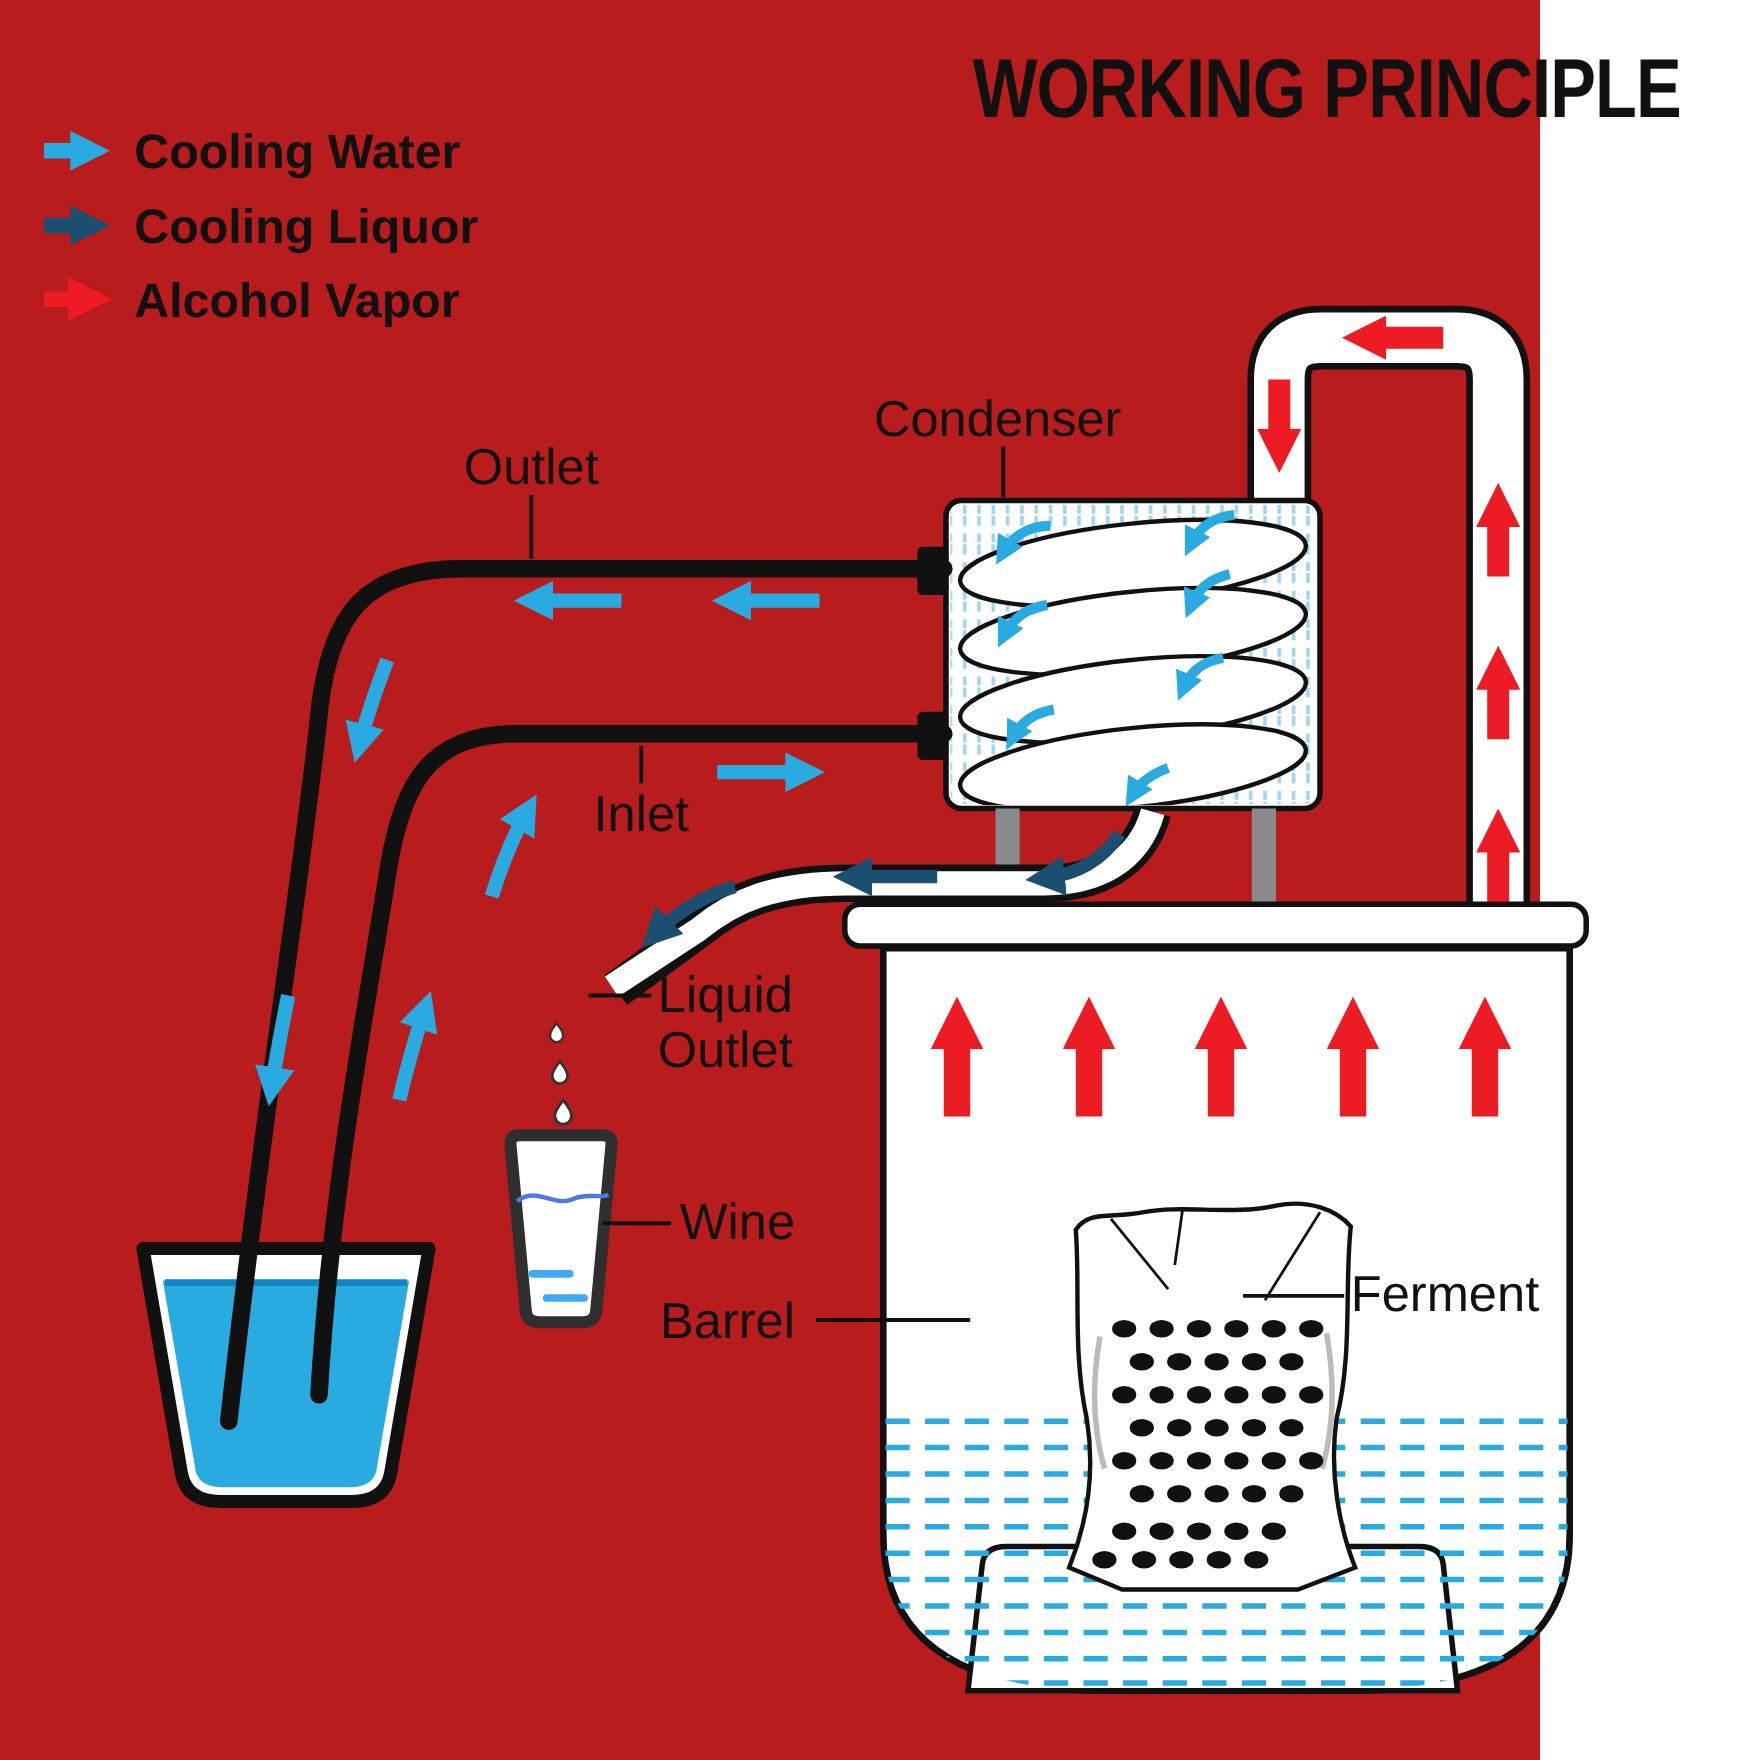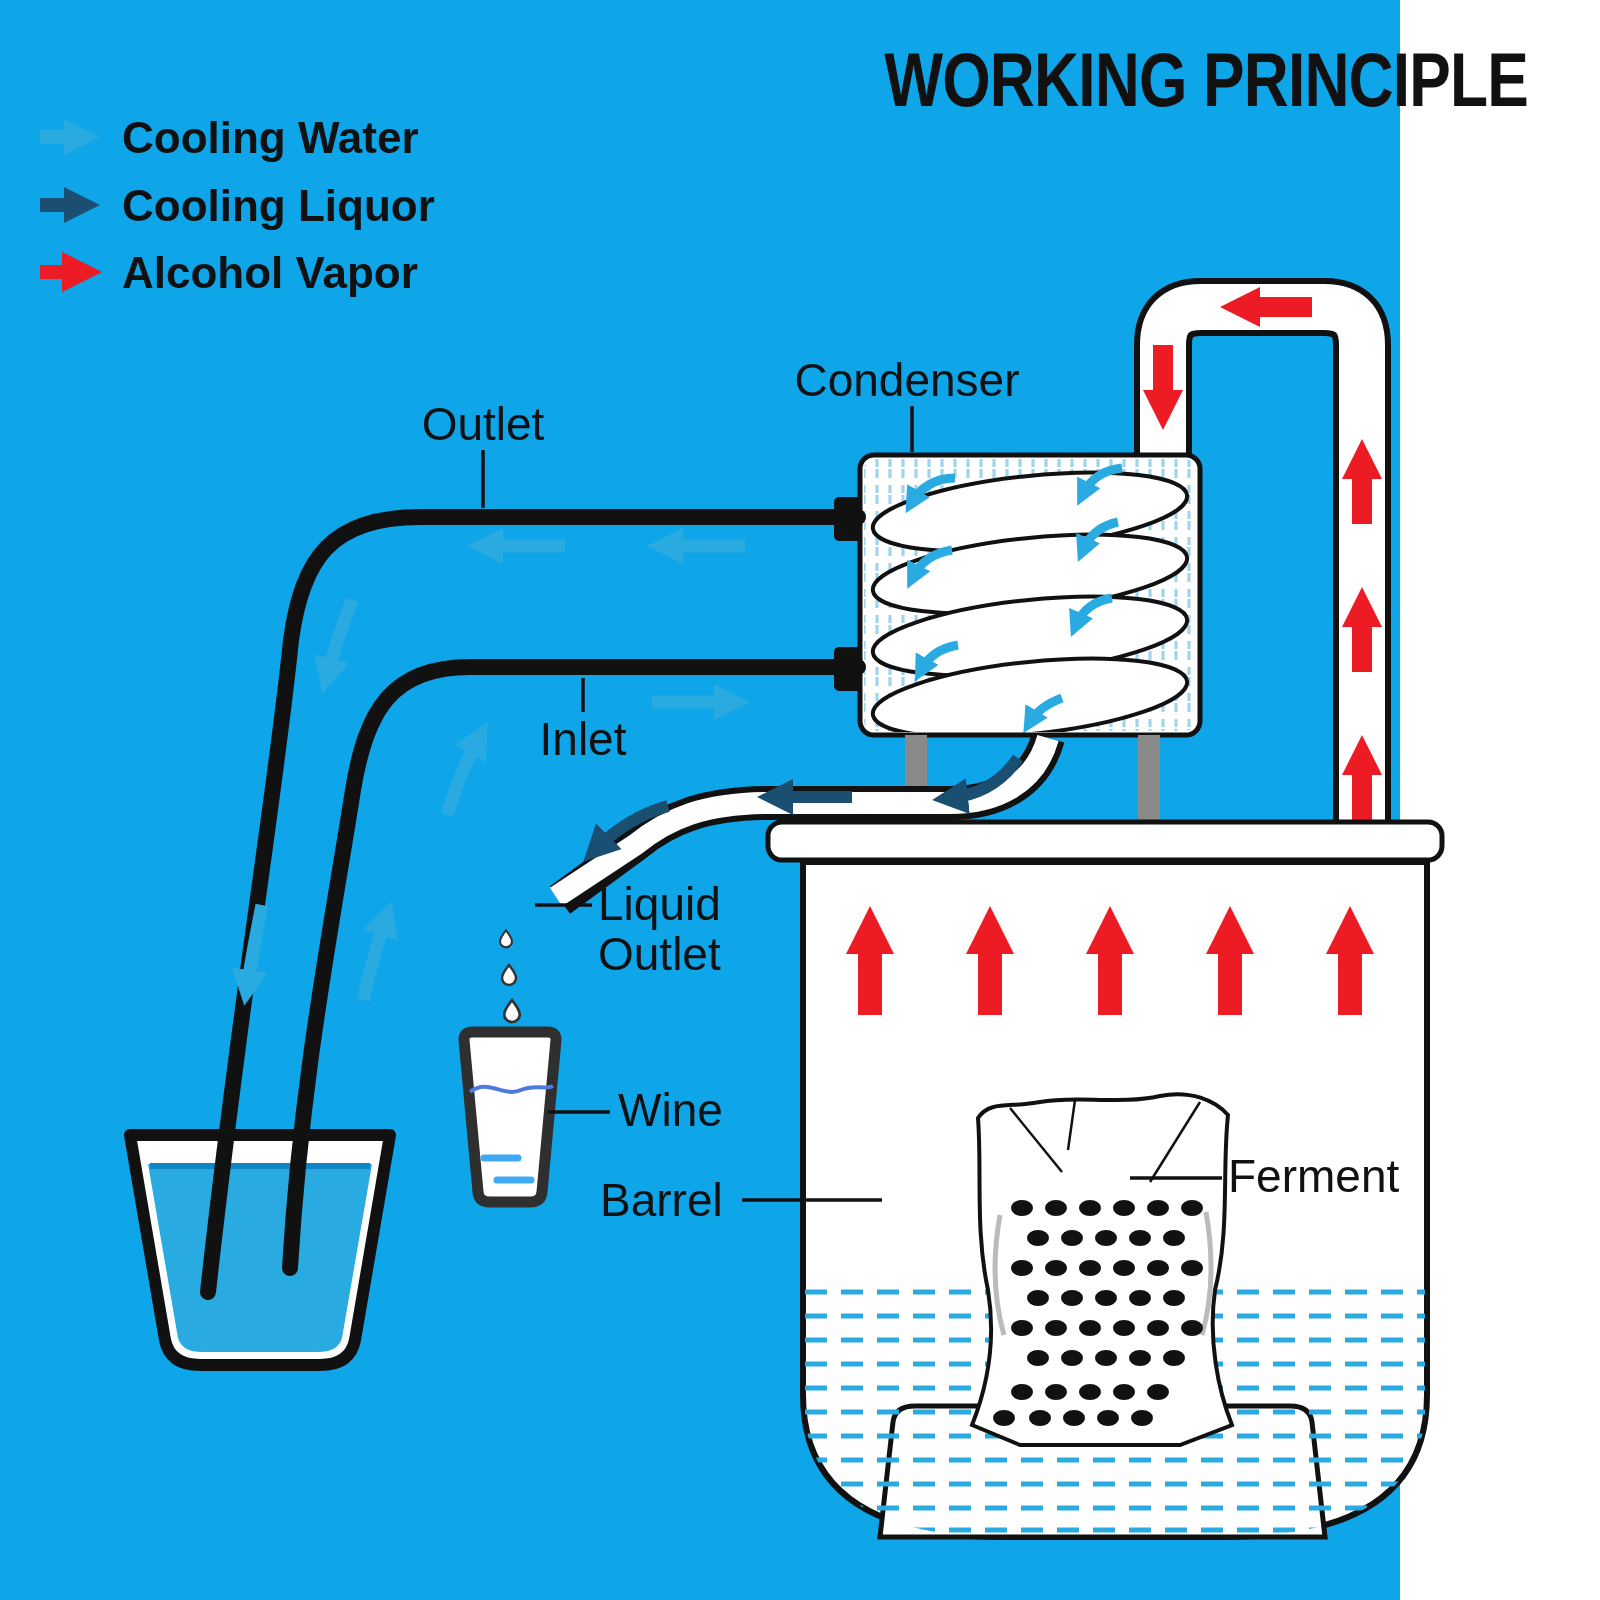--- a/index.html
+++ b/index.html
@@ -1,16 +1,16 @@
 <!DOCTYPE html>
 <html><head>
 <meta charset="utf-8">
 <style>
   html,body{margin:0;padding:0;background:#fff;}
-  .stage{width:1400px;height:1600px;position:relative;background:#0ea5e9;}
+  .stage{width:1400px;height:1600px;position:relative;background:#b91c1c;}
   svg{display:block;}
   text{font-family:"Liberation Sans", sans-serif;fill:#111;}
   .title-text{font-size:76px;font-weight:900;letter-spacing:-1px;}
   .legend-label{font-size:44px;font-weight:700;}
   .lbl{font-size:46px;font-weight:400;}
   .leader{stroke:#111;stroke-width:3.5;fill:none;}
   .tube-outer{stroke:#111;fill:none;}
   .tube-inner{stroke:#fff;fill:none;}
 </style>
 </head>

